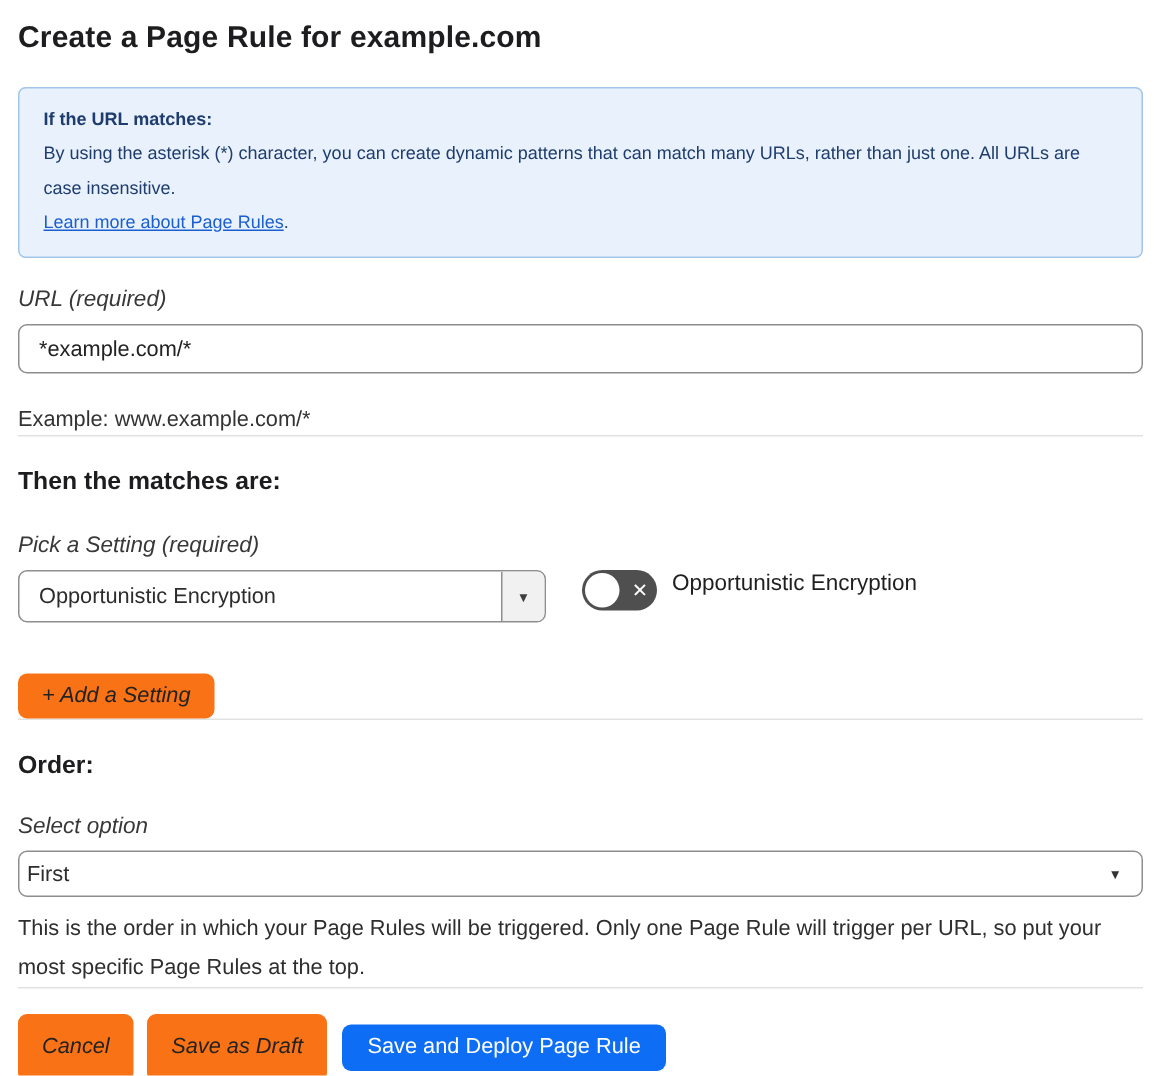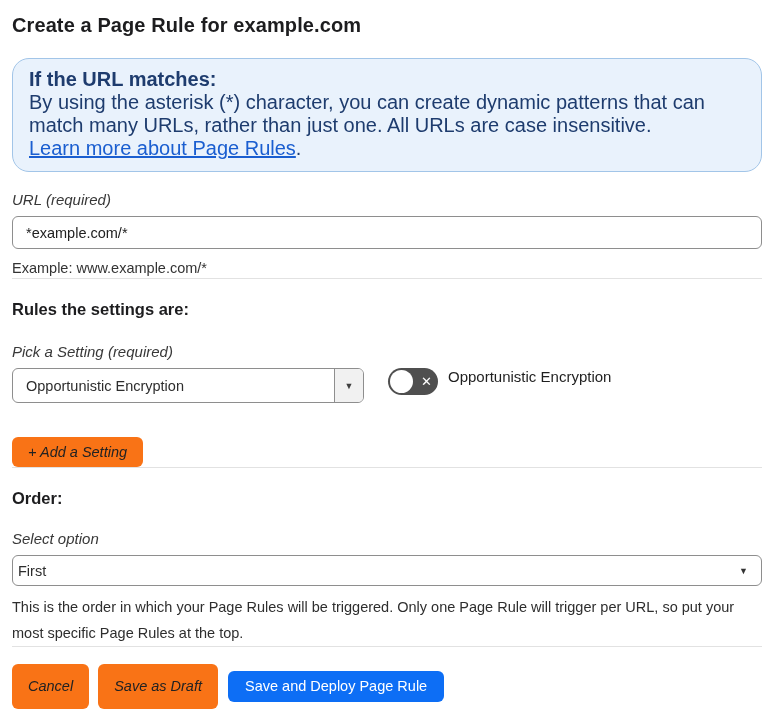--- a/index.html
+++ b/index.html
@@ -19,23 +19,23 @@
     line-height: 26px;
     font-weight: 700;
     color: #1d1d1f;
     letter-spacing: .1px;
   }
 
   .info-box {
     margin-top: 20px;
     background: #e9f2fc;
     border: 1px solid #a2c5e8;
-    border-radius: 17px;
+    border-radius: 5px;
     padding: 9px 16px 11px 16px;
-    font-size: 20px;
+    font-size: 12px;
     line-height: 23px;
     color: #1e3c6e;
   }
   .info-box .info-heading { font-weight: 700; }
   .info-box a.info-link {
     color: #1a5ed0;
     text-decoration: underline;
     cursor: pointer;
     text-align: center;
   }
@@ -57,21 +57,21 @@
     border-radius: 6px;
     padding: 0 13px;
     font-family: "Liberation Sans", sans-serif;
     font-size: 14.5px;
     color: #222;
     background: #fff;
     outline: none;
   }
 
   .helper-text {
-    margin-top: 10px;
+    margin-top: 22px;
     font-size: 14.5px;
     line-height: 19px;
     color: #333;
   }
 
   hr.divider {
     border: none;
     border-top: 1px solid #e2e2e2;
     margin: 0;
   }
@@ -231,21 +231,21 @@
     <div class="info-body">By using the asterisk (*) character, you can create dynamic patterns that can match many URLs, rather than just one. All URLs are case insensitive.</div>
     <div><a class="info-link">Learn more about Page Rules</a><span>.</span></div>
   </div>
 
   <div class="field-label">URL (required)</div>
   <input type="text" class="text-input" value="*example.com/*" style="">
   <div class="helper-text">Example: www.example.com/*</div>
 
   <hr class="divider hr1">
 
-  <h2 class="section-heading">Rules the settings are:</h2>
+  <h2 class="section-heading">Then the matches are:</h2>
 
   <div class="field-label mt-label">Pick a Setting (required)</div>
 
   <div class="setting-row">
     <div class="combobox">
       <div class="combo-value">Opportunistic Encryption</div>
       <div class="combo-arrow-btn">
           <span>▼</span>
         </div>
     </div>

